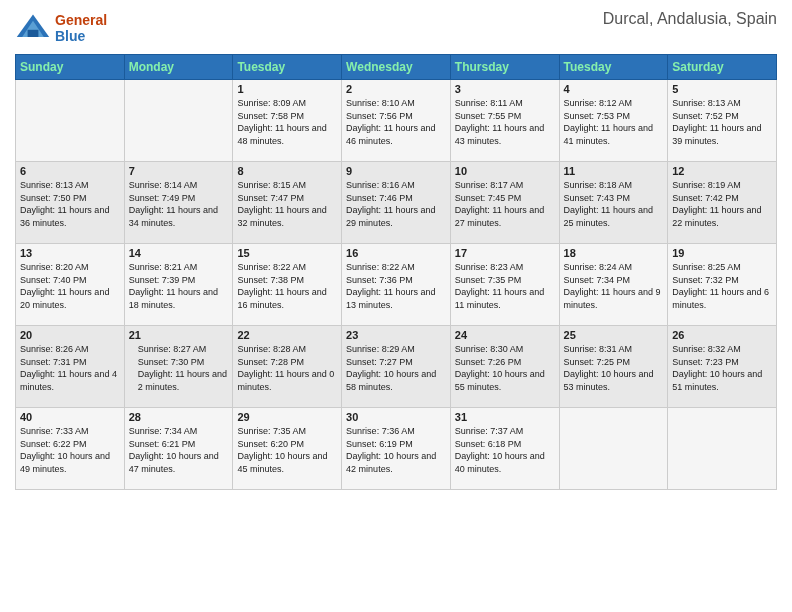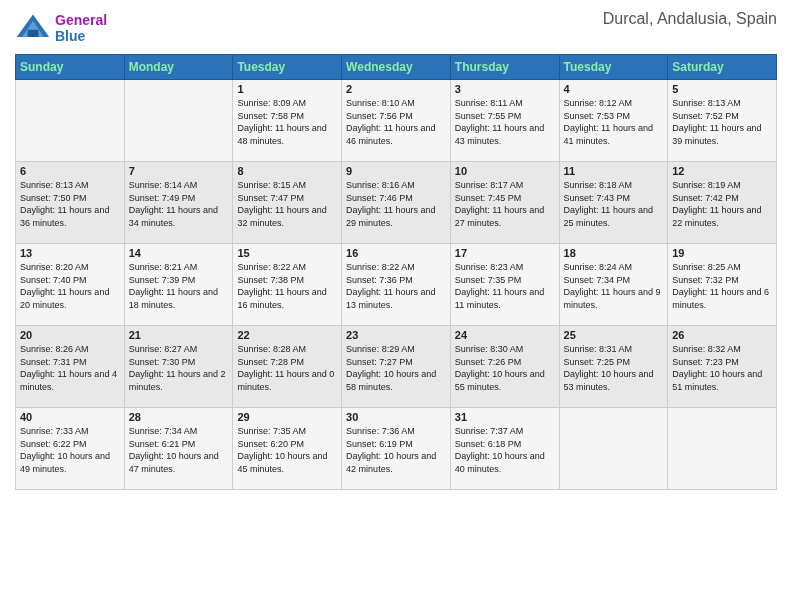--- a/index.html
+++ b/index.html
@@ -88,21 +88,21 @@
 
 <div class="container">
   <div class="header">
     <div class="logo">
       <svg class="logo-icon" viewBox="0 0 40 40">
         <polygon points="20,5 38,30 2,30" fill="#2b72b8"></polygon>
         <polygon points="20,12 32,30 8,30" fill="#5a9fd4"></polygon>
         <rect x="14" y="22" width="12" height="8" fill="#1a5a9a"></rect>
       </svg>
       <div>
-        <div style="font-size:14px;font-weight:bold;color:#a21caf;">General</div>
+        <div style="font-size:14px;font-weight:bold;color:#c2410c;">General</div>
         <div style="font-size:14px;font-weight:bold;color:#2b72b8;">Blue</div>
       </div>
     </div>
     <div class="title-block">
       <div class="location">Durcal, Andalusia, Spain</div>
     </div>
   </div>
 
   <table>
     <thead>
@@ -241,21 +241,21 @@
         </tr>
         <tr>
           <td>
             <div class="day-number">20</div>
             <div class="day-info" style="white-space: pre-line;">Sunrise: 8:26 AM
 Sunset: 7:31 PM
 Daylight: 11 hours and 4 minutes.</div>
           </td>
           <td>
             <div class="day-number">21</div>
-            <div class="day-info" style="white-space: pre-line;">Sunrise: 8:27 AM
+            <div class="day-info" style="white-space: pre-line; margin-left: 9px;">Sunrise: 8:27 AM
 Sunset: 7:30 PM
 Daylight: 11 hours and 2 minutes.</div>
           </td>
           <td>
             <div class="day-number">22</div>
             <div class="day-info" style="white-space: pre-line;">Sunrise: 8:28 AM
 Sunset: 7:28 PM
 Daylight: 11 hours and 0 minutes.</div>
           </td>
           <td>

